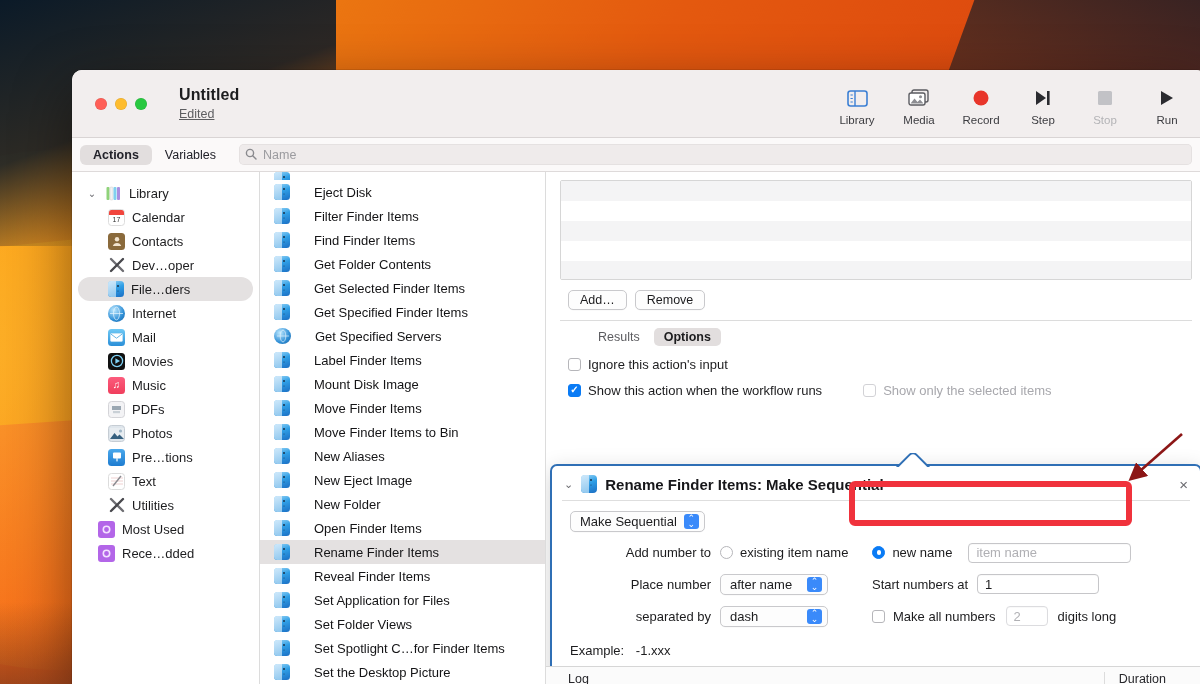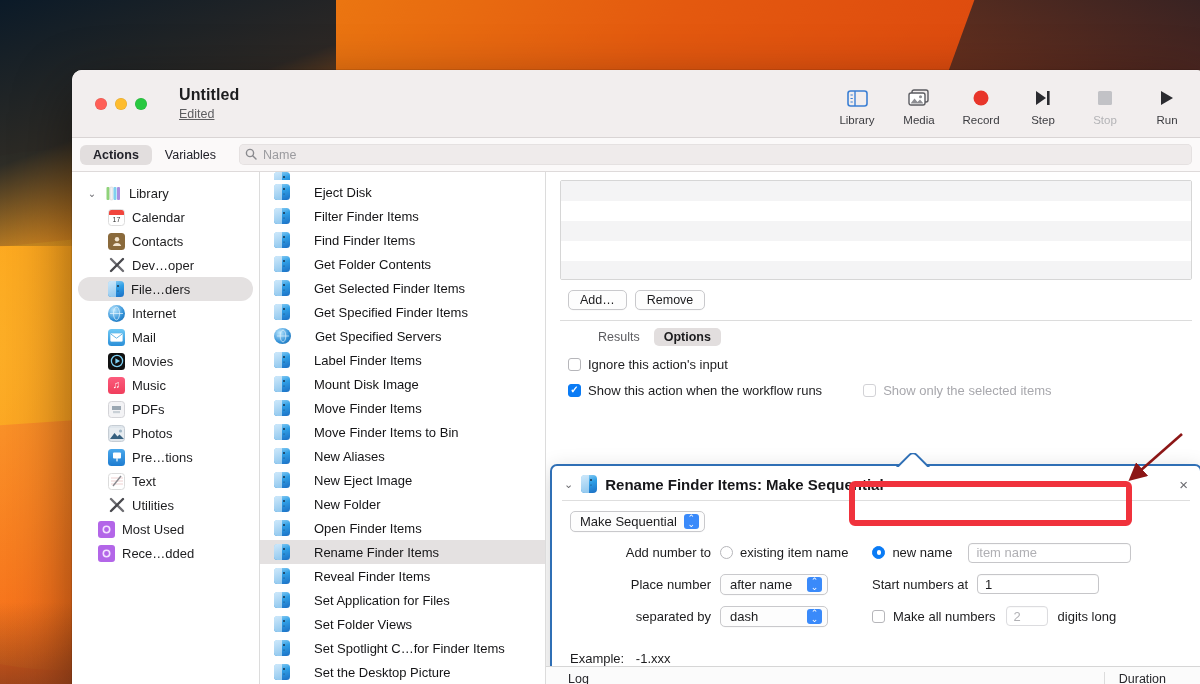--- a/index.html
+++ b/index.html
@@ -240,21 +240,21 @@
   .radio.on { background:#0a7bf5; border-color:#0a7bf5; }
   .radio.on:after{ content:""; width:4.5px; height:4.5px; border-radius:50%; background:#fff; }
   .txtfield {
     background:#fff; border:.5px solid #c6c6c9; border-radius:4px;
     height:20px; display:flex; align-items:center; padding:0 7px;
     font-size:13px; color:#1c1c1e;
     box-shadow: inset 0 .5px 1px rgba(0,0,0,.05);
   }
   .txtfield .ph { color:#b0b0b4; }
 
-  .example-line { margin:24px 0 0 0px; font-size:13px; }
+  .example-line { margin:16px 0 0 0px; font-size:13px; }
   .pop-footer-sep { height:.5px; background:#dedede; margin:10px 10px 0 10px; }
   .pop-tabs { display:flex; gap:10px; margin:6px 0 0 42px; }
   .pop-tabs .t { font-size:12.5px; color:#6a6a6f; cursor:default; }
 
   
   .logbar {
     position:absolute; left:0; right:0; bottom:0; height:24px;
     background:#fbfbfb; border-top:.5px solid #d6d6d6;
     display:flex; align-items:center; font-size:12.5px; color:#27272b;
   }

